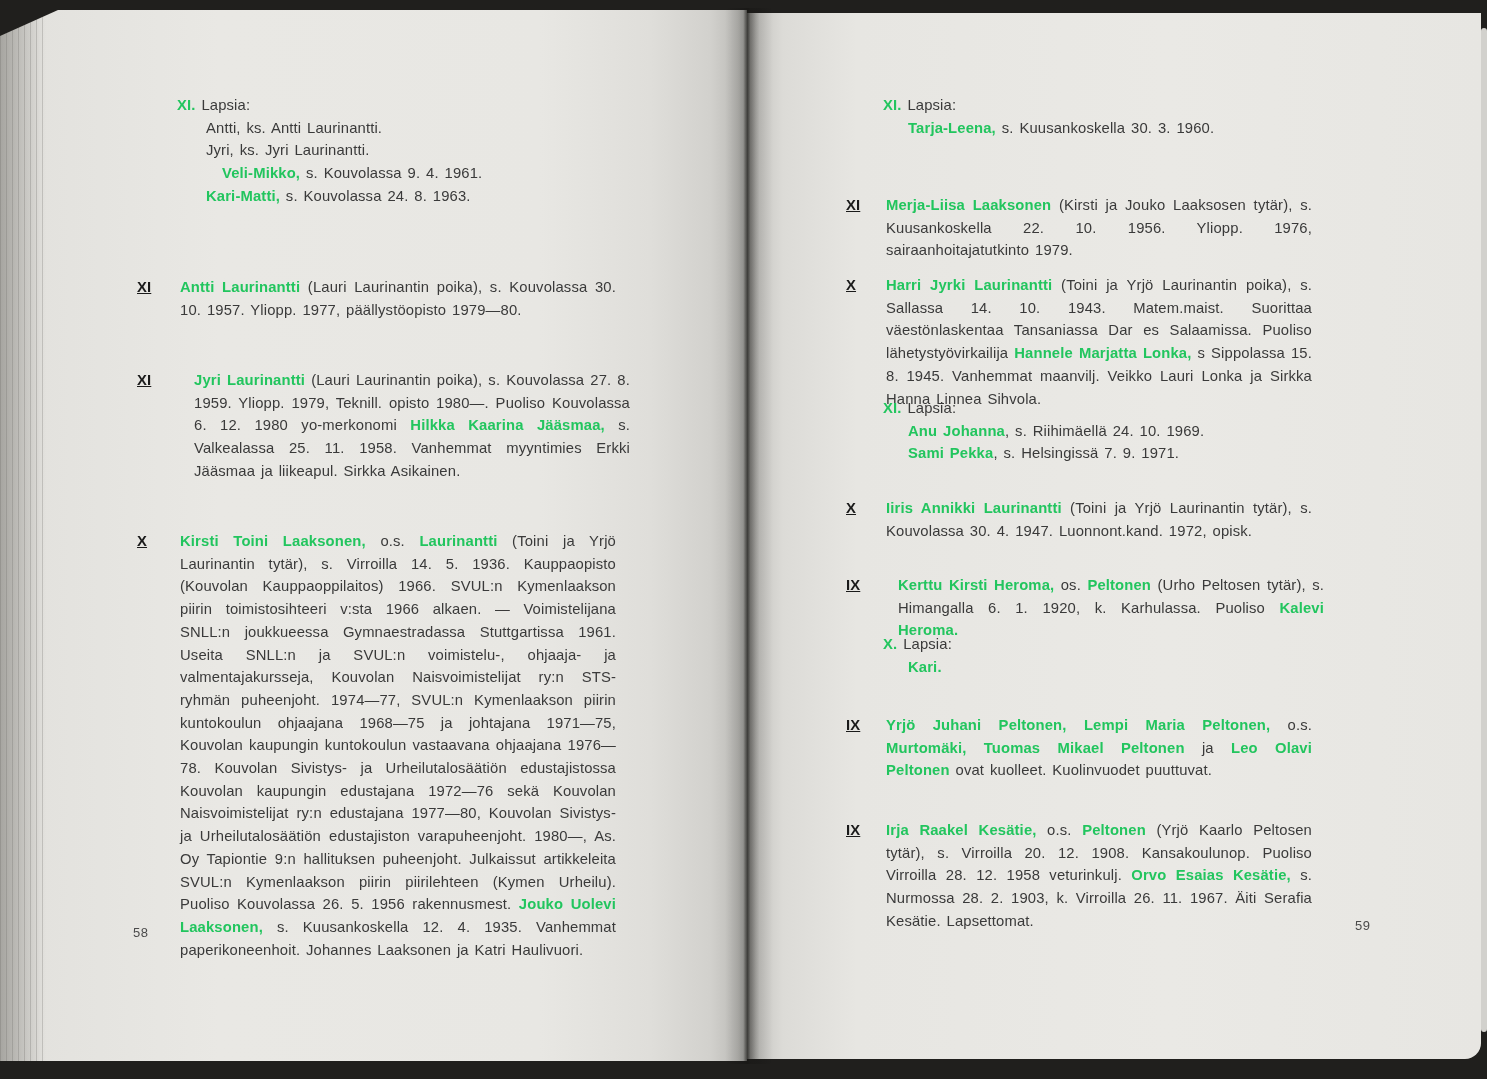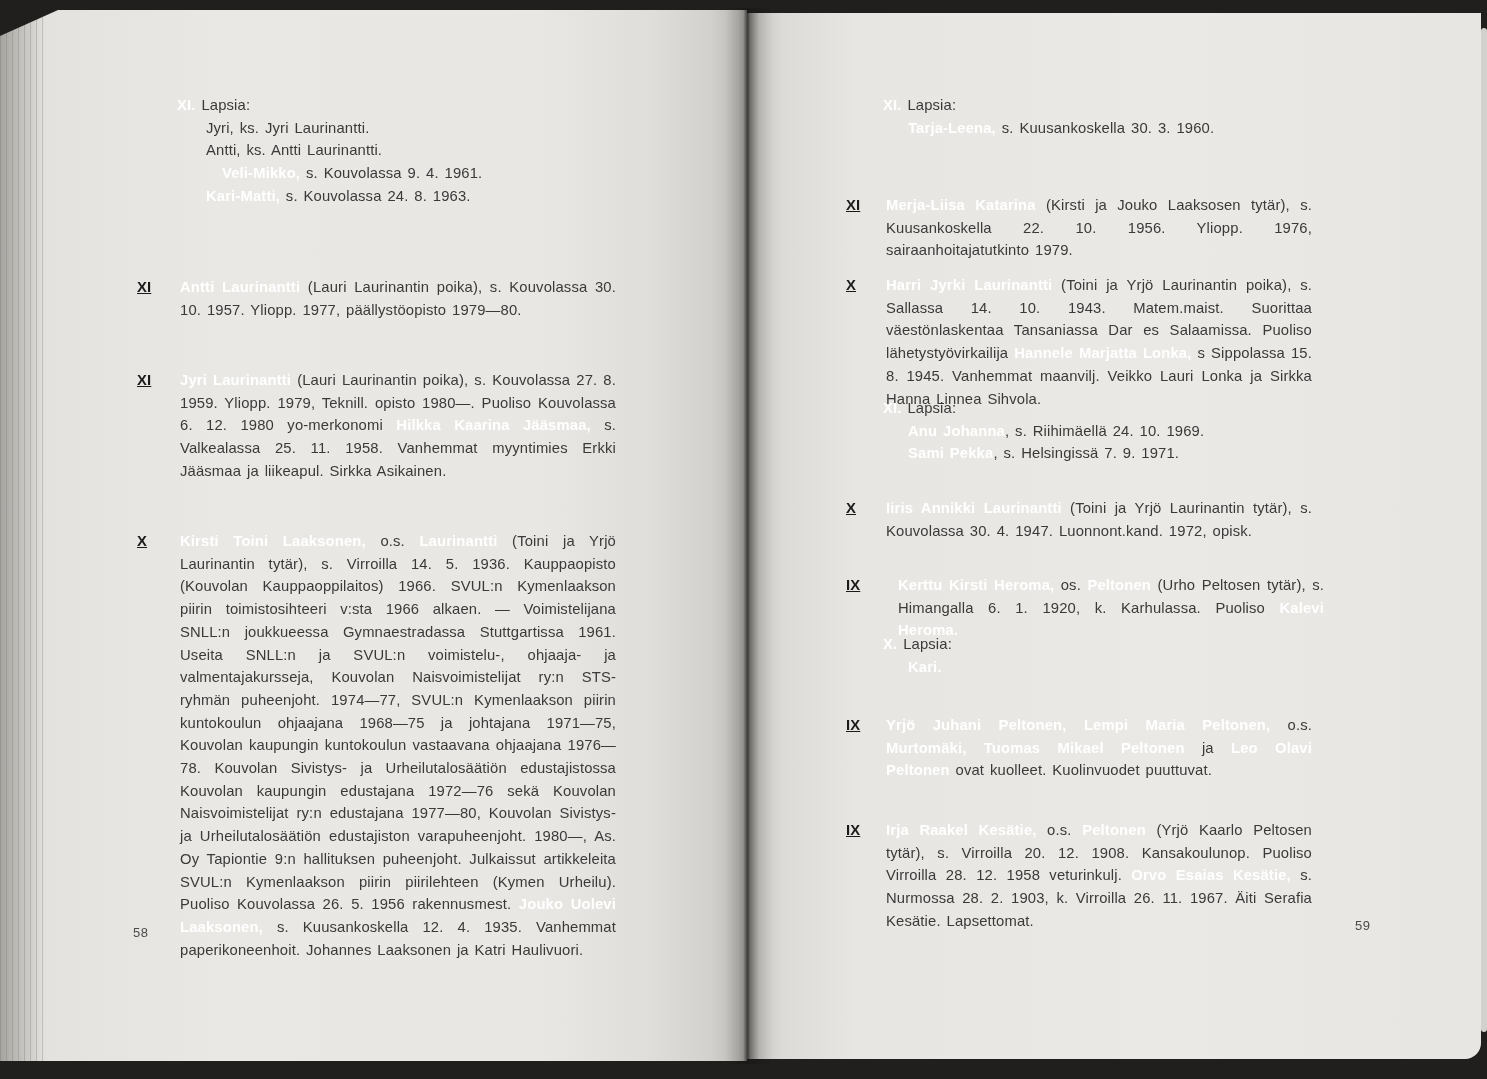--- a/index.html
+++ b/index.html
@@ -31,21 +31,21 @@
   .corner-wedge {
     position:absolute; left:0; top:10px; width:58px; height:26px;
     background:#201f1d; clip-path:polygon(0 0,100% 0,0 100%);
   }
   .right-edge {
     position:absolute; left:1481px; top:28px; width:6px; height:1004px;
     background:#d2d1cd; border-radius:3px;
   }
   .blocks { position:absolute; left:0; top:0; width:1487px; height:1079px; }
   .entry, .kids { position:absolute; color:#3a3a3a; font-size:14.8px; line-height:22.7px; letter-spacing:0.15px; word-spacing:1.6px; }
-  .entry b, .kids b, .kids-label b { color:#ffffff; font-weight:700; }
+  .entry b, .kids b, .kids-label b { color:#22c55e; font-weight:700; }
   .roman { position:absolute; left:0; top:0; font-weight:700; color:#1a1a1a;text-decoration:underline; }
   .etext { margin:0; text-align:justify; }
   .kids-label { }
   .kid { }
   .pagenum { position:absolute; color:#4b4b4b; font-size:13px; letter-spacing:0.5px; }
 </style>
 </head>
 <body>
 
 <div class="scan">
@@ -54,44 +54,44 @@
   <div class="edge-stack"></div>
   <div class="corner-wedge"></div>
   <div class="gutter"></div>
   <div class="right-edge"></div>
 
   <div class="blocks" id="blocks-root">
     <span class="pagenum" style="left:133px; top:925px;">58</span>
     <span class="pagenum" style="left:1355px; top:918px;">59</span>
   <div class="kids" style="top: 94px; left: 177px;">
         <div class="kids-label"><b>XI.</b> Lapsia:</div>
+        <div class="kid" style="margin-left:29px;">Antti, ks. Antti Laurinantti.</div>
         <div class="kid" style="margin-left:29px;">Jyri, ks. Jyri Laurinantti.</div>
-        <div class="kid" style="margin-left:29px;">Antti, ks. Antti Laurinantti.</div>
         <div class="kid" style="margin-left:45px;"><b>Veli-Mikko,</b> s. Kouvolassa 9. 4. 1961.</div>
         <div class="kid" style="margin-left:29px;"><b>Kari-Matti,</b> s. Kouvolassa 24. 8. 1963.</div>
       </div>
       <div class="entry" style="top: 276px; left: 137px;">
         <span class="roman">XI</span>
         <p class="etext" style="margin-left:43px;width:436px;"><b>Antti Laurinantti</b> (Lauri Laurinantin poika), s. Kouvolassa 30. 10. 1957. Yliopp. 1977, päällystöopisto 1979—80.</p>
       </div>
       <div class="entry" style="top: 369px; left: 137px;">
         <span class="roman">XI</span>
-        <p class="etext" style="margin-left:43px;width:436px;"><b>Jyri Laurinantti</b> (Lauri Laurinantin poika), s. Kouvolassa 27. 8. 1959. Yliopp. 1979, Teknill. opisto 1980—. Puoliso Kouvolassa 6. 12. 1980 yo-merkonomi <b>Hilkka Kaarina Jääsmaa,</b> s. Valkealassa 25. 11. 1958. Vanhemmat myyntimies Erkki Jääsmaa ja liikeapul. Sirkka Asikainen.</p>
+        <p class="etext" style="margin-left:57px;width:436px;"><b>Jyri Laurinantti</b> (Lauri Laurinantin poika), s. Kouvolassa 27. 8. 1959. Yliopp. 1979, Teknill. opisto 1980—. Puoliso Kouvolassa 6. 12. 1980 yo-merkonomi <b>Hilkka Kaarina Jääsmaa,</b> s. Valkealassa 25. 11. 1958. Vanhemmat myyntimies Erkki Jääsmaa ja liikeapul. Sirkka Asikainen.</p>
       </div>
       <div class="entry" style="top: 530px; left: 137px;">
         <span class="roman">X</span>
         <p class="etext" style="margin-left:43px;width:436px;"><b>Kirsti Toini Laaksonen,</b> o.s. <b>Laurinantti</b> (Toini ja Yrjö Laurinantin tytär), s. Virroilla 14. 5. 1936. Kauppaopisto (Kouvolan Kauppaoppilaitos) 1966. SVUL:n Kymenlaakson piirin toimistosihteeri v:sta 1966 alkaen. — Voimistelijana SNLL:n joukkueessa Gymnaestradassa Stuttgartissa 1961. Useita SNLL:n ja SVUL:n voimistelu-, ohjaaja- ja valmentajakursseja, Kouvolan Naisvoimistelijat ry:n STS-ryhmän puheenjoht. 1974—77, SVUL:n Kymenlaakson piirin kuntokoulun ohjaajana 1968—75 ja johtajana 1971—75, Kouvolan kaupungin kuntokoulun vastaavana ohjaajana 1976—78. Kouvolan Sivistys- ja Urheilutalosäätiön edustajistossa Kouvolan kaupungin edustajana 1972—76 sekä Kouvolan Naisvoimistelijat ry:n edustajana 1977—80, Kouvolan Sivistys- ja Urheilutalosäätiön edustajiston varapuheenjoht. 1980—, As. Oy Tapiontie 9:n hallituksen puheenjoht. Julkaissut artikkeleita SVUL:n Kymenlaakson piirin piirilehteen (Kymen Urheilu). Puoliso Kouvolassa 26. 5. 1956 rakennusmest. <b>Jouko Uolevi Laaksonen,</b> s. Kuusankoskella 12. 4. 1935. Vanhemmat paperikoneenhoit. Johannes Laaksonen ja Katri Haulivuori.</p>
       </div>
       <div class="kids" style="top: 94px; left: 883px;">
         <div class="kids-label"><b>XI.</b> Lapsia:</div>
         <div class="kid" style="margin-left:25px;"><b>Tarja-Leena,</b> s. Kuusankoskella 30. 3. 1960.</div>
       </div>
       <div class="entry" style="top: 194px; left: 846px;">
         <span class="roman">XI</span>
-        <p class="etext" style="margin-left:40px;width:426px;"><b>Merja-Liisa Katarina</b> (Kirsti ja Jouko Laaksosen tytär), s. Kuusankoskella 22. 10. 1956. Yliopp. 1976, sairaanhoitajatutkinto 1979.</p>
+        <p class="etext" style="margin-left:40px;width:426px;"><b>Merja-Liisa Laaksonen</b> (Kirsti ja Jouko Laaksosen tytär), s. Kuusankoskella 22. 10. 1956. Yliopp. 1976, sairaanhoitajatutkinto 1979.</p>
       </div>
       <div class="entry" style="top: 274px; left: 846px;">
         <span class="roman">X</span>
         <p class="etext" style="margin-left:40px;width:426px;"><b>Harri Jyrki Laurinantti</b> (Toini ja Yrjö Laurinantin poika), s. Sallassa 14. 10. 1943. Matem.maist. Suorittaa väestönlaskentaa Tansaniassa Dar es Salaamissa. Puoliso lähetystyövirkailija <b>Hannele Marjatta Lonka,</b> s Sippolassa 15. 8. 1945. Vanhemmat maanvilj. Veikko Lauri Lonka ja Sirkka Hanna Linnea Sihvola.</p>
       </div>
       <div class="kids" style="top: 397px; left: 883px;">
         <div class="kids-label"><b>XI.</b> Lapsia:</div>
         <div class="kid" style="margin-left:25px;"><b>Anu Johanna</b>, s. Riihimäellä 24. 10. 1969.</div>
         <div class="kid" style="margin-left:25px;"><b>Sami Pekka</b>, s. Helsingissä 7. 9. 1971.</div>
       </div>

